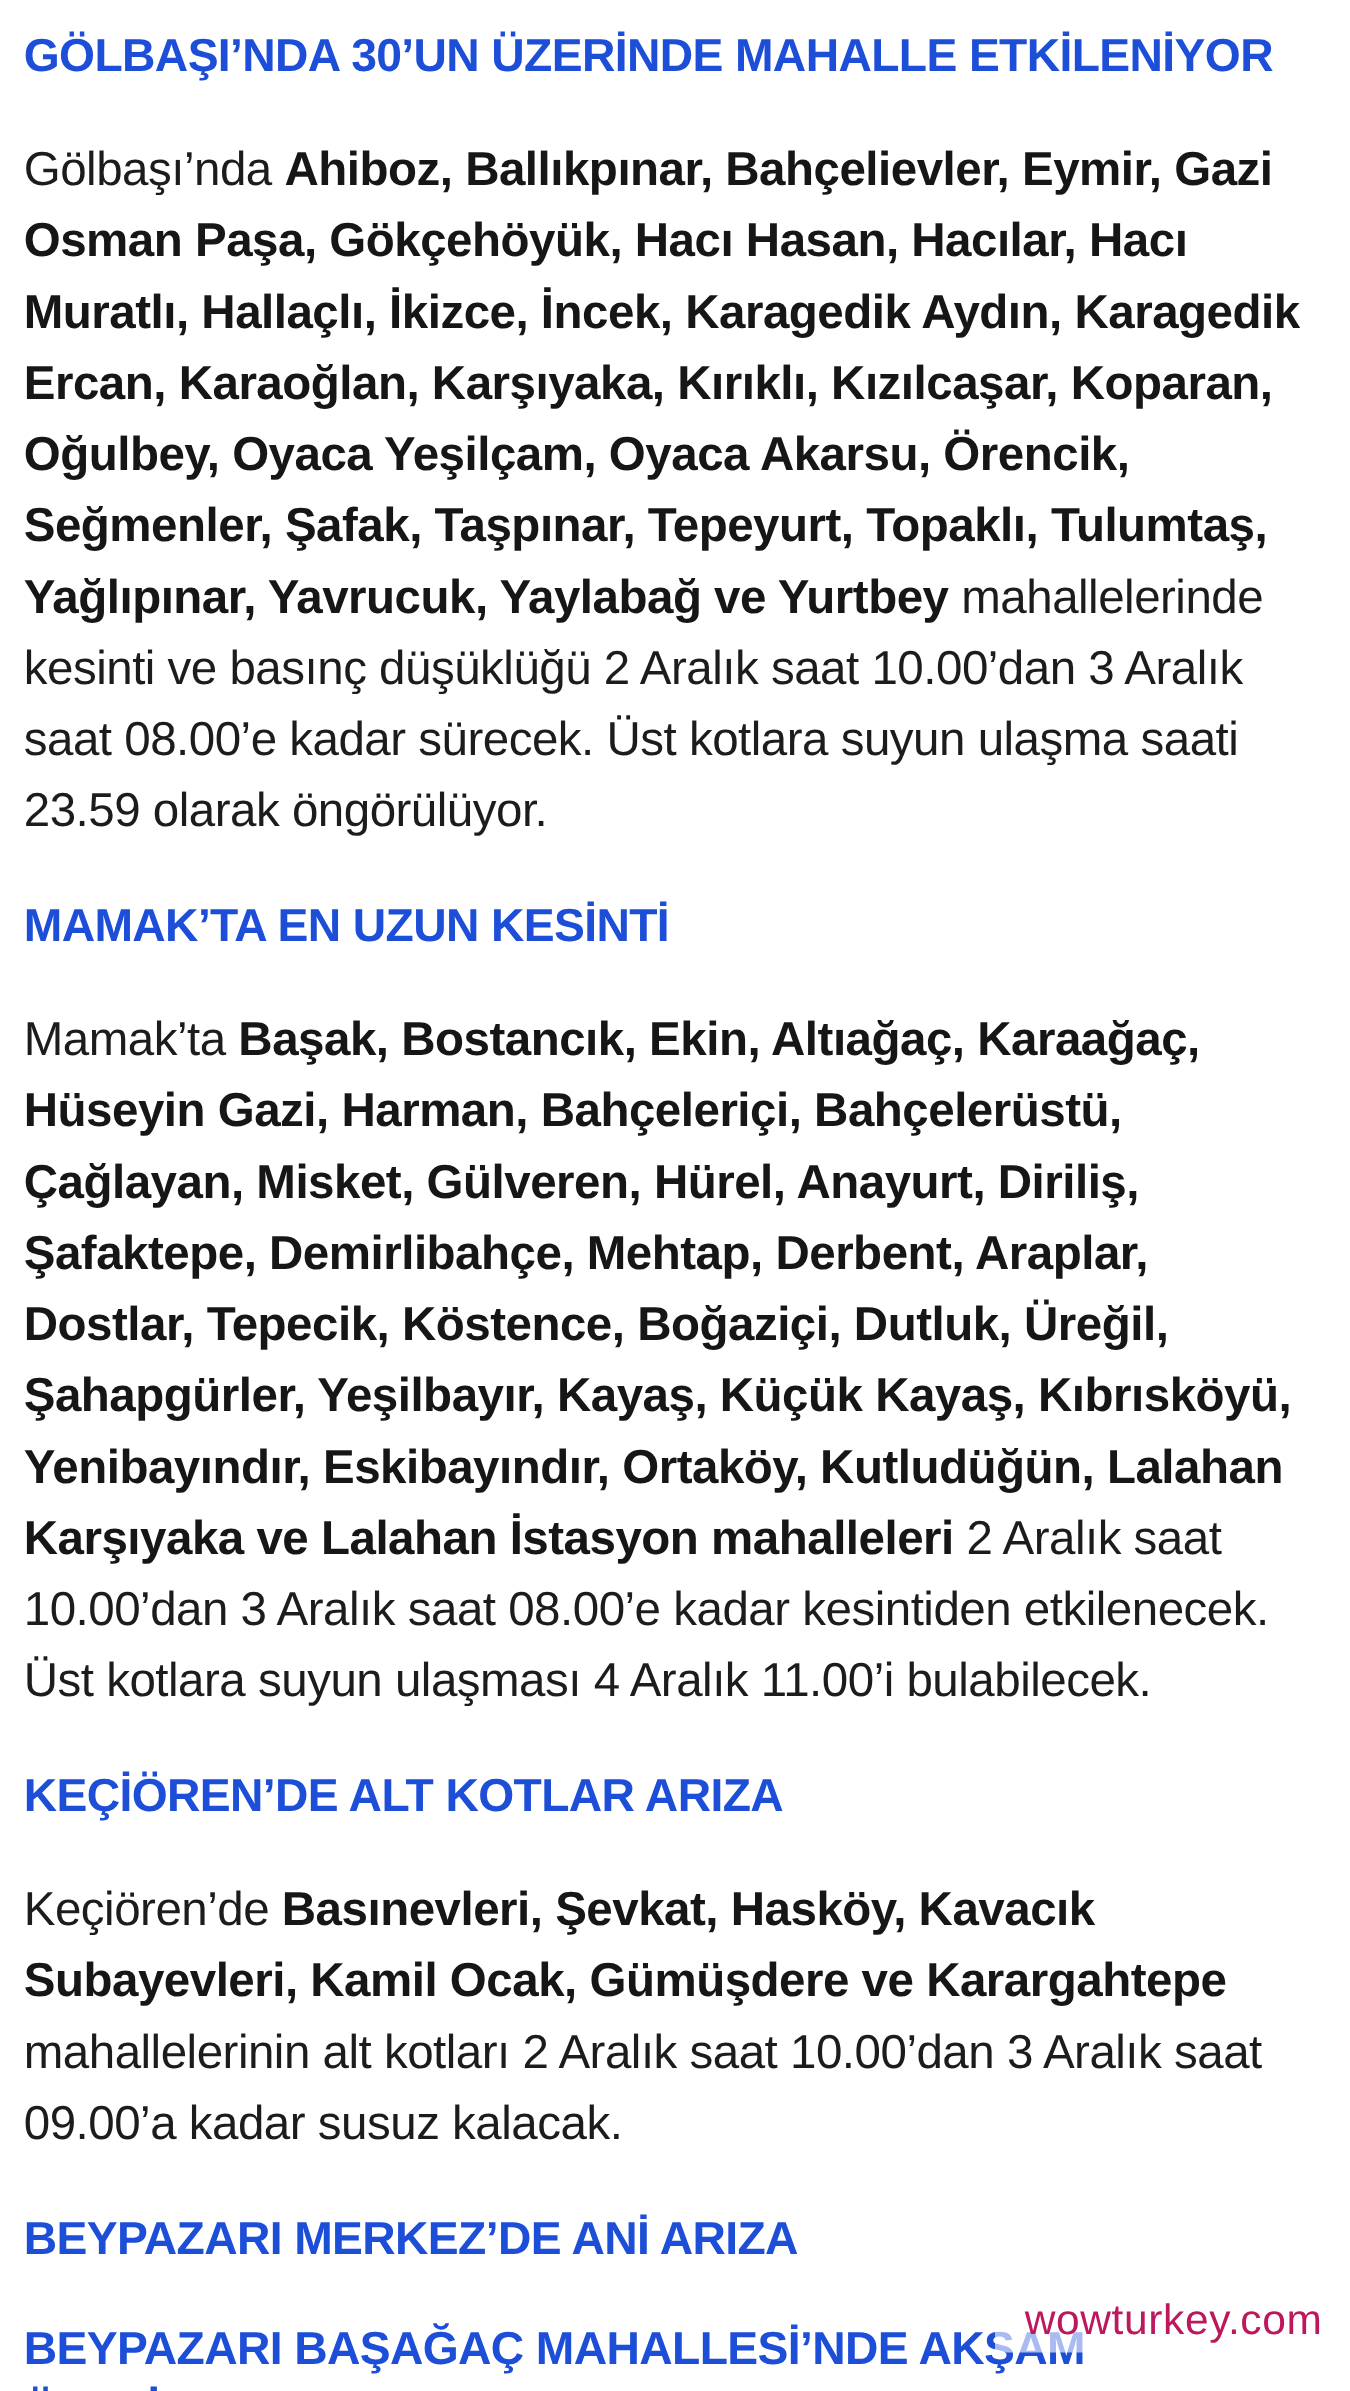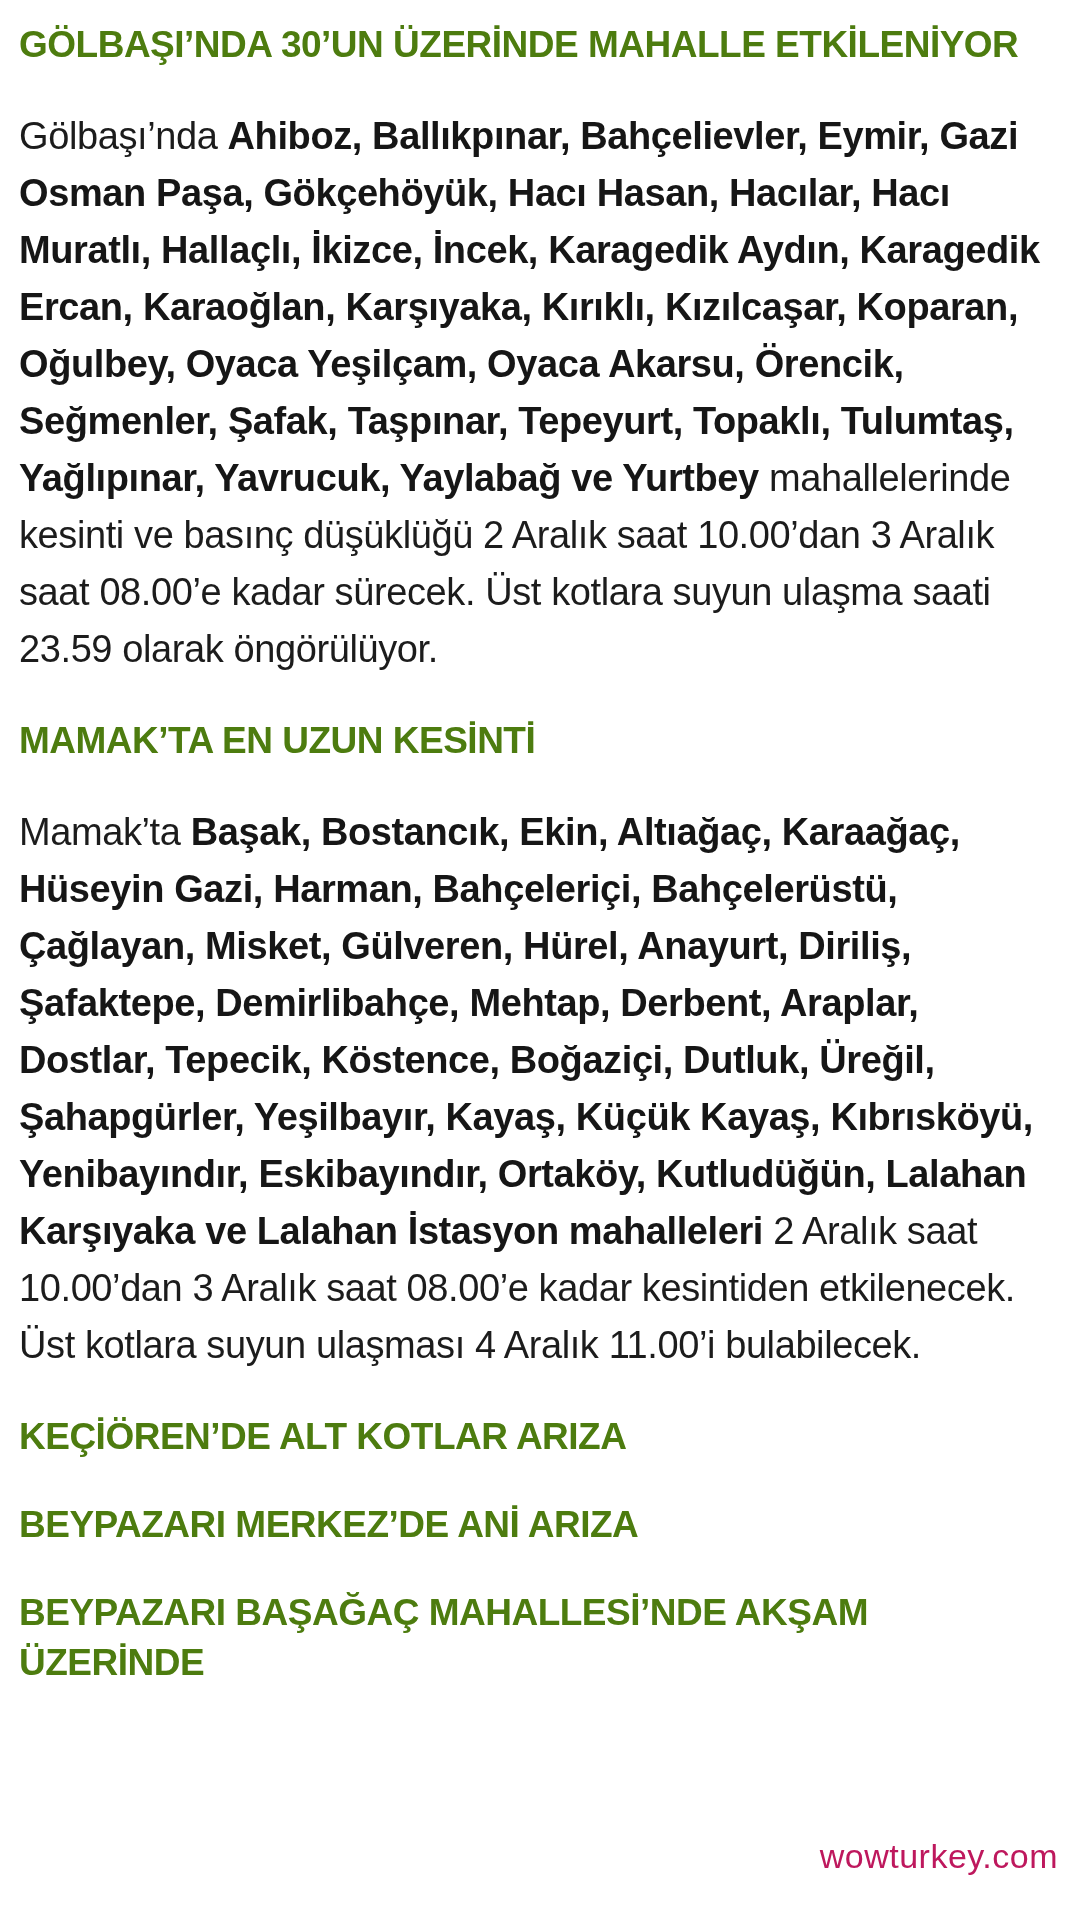--- a/index.html
+++ b/index.html
@@ -18,21 +18,21 @@
     font-family: "Liberation Sans", "DejaVu Sans", sans-serif;
     color: #1c1c1c;
   }
   .content > :first-child {
     margin-top: 0;
   }
   h2.section-heading {
     font-size: 37px;
     line-height: 50px;
     font-weight: 700;
-    color: #4d7c0f;
+    color: #1d4ed8;
     letter-spacing: -0.5px;
     margin: 38px 0;
   }
   p.section-paragraph {
     font-size: 38px;
     line-height: 57px;
     font-weight: 400;
     letter-spacing: -0.4px;
     margin: 28px 0;
     color: #1c1c1c;
@@ -62,17 +62,18 @@
 </head>
 <body>
 
 <div class="page">
   <div class="content">
       <h2 class="section-heading">GÖLBAŞI’NDA 30’UN ÜZERİNDE MAHALLE ETKİLENİYOR</h2>
       <p class="section-paragraph"><span>Gölbaşı’nda </span><b>Ahiboz, Ballıkpınar, Bahçelievler, Eymir, Gazi Osman Paşa, Gökçehöyük, Hacı Hasan, Hacılar, Hacı Muratlı, Hallaçlı, İkizce, İncek, Karagedik Aydın, Karagedik Ercan, Karaoğlan, Karşıyaka, Kırıklı, Kızılcaşar, Koparan, Oğulbey, Oyaca Yeşilçam, Oyaca Akarsu, Örencik, Seğmenler, Şafak, Taşpınar, Tepeyurt, Topaklı, Tulumtaş, Yağlıpınar, Yavrucuk, Yaylabağ ve Yurtbey</b><span> mahallelerinde kesinti ve basınç düşüklüğü 2 Aralık saat 10.00’dan 3 Aralık saat 08.00’e kadar sürecek. Üst kotlara suyun ulaşma saati 23.59 olarak öngörülüyor.</span></p>
       <h2 class="section-heading">MAMAK’TA EN UZUN KESİNTİ</h2>
       <p class="section-paragraph"><span>Mamak’ta </span><b>Başak, Bostancık, Ekin, Altıağaç, Karaağaç, Hüseyin Gazi, Harman, Bahçeleriçi, Bahçelerüstü, Çağlayan, Misket, Gülveren, Hürel, Anayurt, Diriliş, Şafaktepe, Demirlibahçe, Mehtap, Derbent, Araplar, Dostlar, Tepecik, Köstence, Boğaziçi, Dutluk, Üreğil, Şahapgürler, Yeşilbayır, Kayaş, Küçük Kayaş, Kıbrısköyü, Yenibayındır, Eskibayındır, Ortaköy, Kutludüğün, Lalahan Karşıyaka ve Lalahan İstasyon mahalleleri</b><span> 2 Aralık saat 10.00’dan 3 Aralık saat 08.00’e kadar kesintiden etkilenecek. Üst kotlara suyun ulaşması 4 Aralık 11.00’i bulabilecek.</span></p>
       <h2 class="section-heading">KEÇİÖREN’DE ALT KOTLAR ARIZA</h2>
+      <p class="section-paragraph"><span>Keçiören’de </span><b>Basınevleri, Şevkat, Hasköy, Kavacık Subayevleri, Kamil Ocak, Gümüşdere ve Karargahtepe</b><span> mahallelerinin alt kotları 2 Aralık saat 10.00’dan 3 Aralık saat 09.00’a kadar susuz kalacak.</span></p>
       <h2 class="section-heading">BEYPAZARI MERKEZ’DE ANİ ARIZA</h2>
       <h2 class="section-heading">BEYPAZARI BAŞAĞAÇ MAHALLESİ’NDE AKŞAM ÜZERİNDE</h2>
     </div>
   <div class="watermark">wowturkey.com</div>
 </div>
 
 </body></html>

